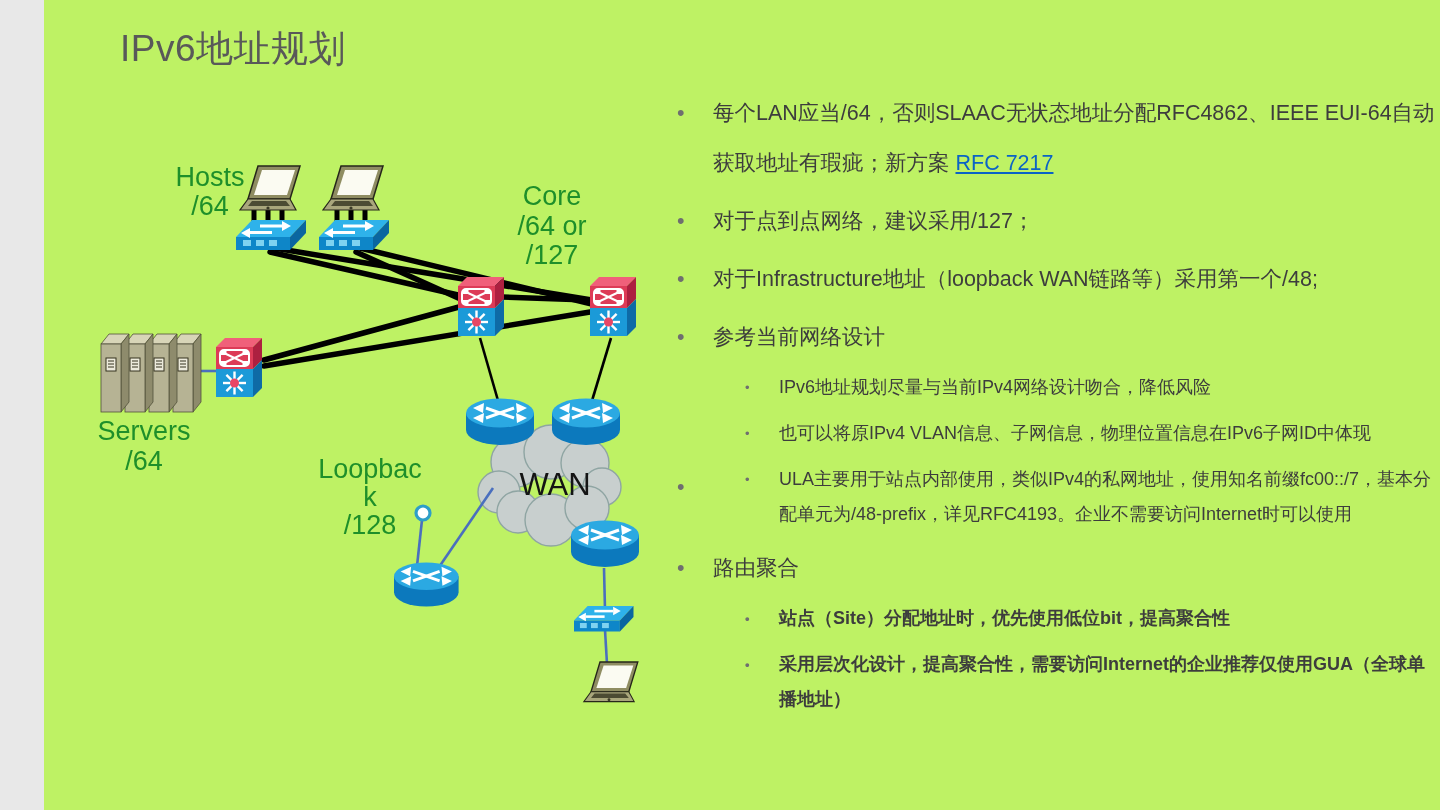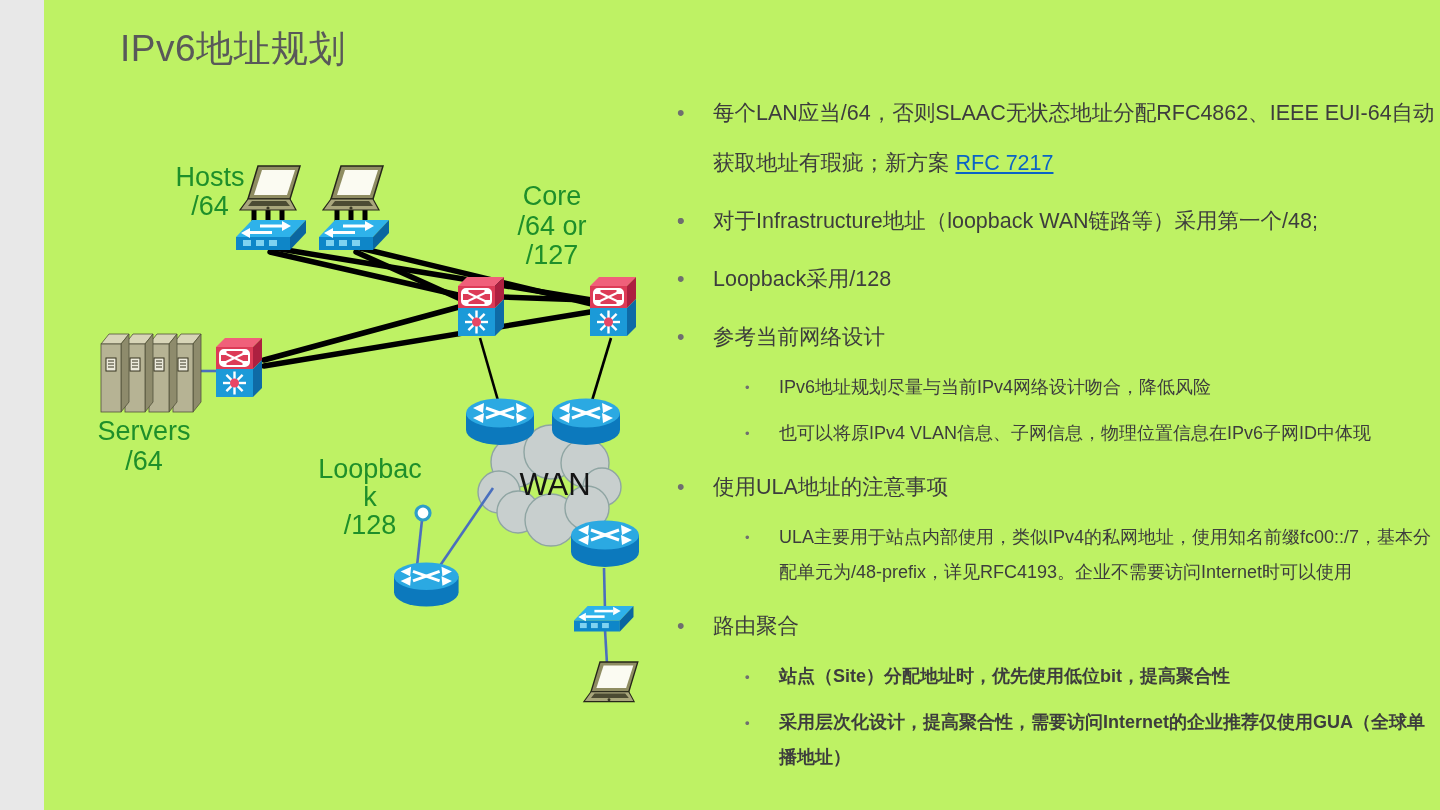--- a/index.html
+++ b/index.html
@@ -205,50 +205,46 @@
 
   <div class="bullets">
 
     <div class="li l1">
       <span class="dot"></span>
       <span class="txt"><span>每个LAN应当/64，否则SLAAC无状态地址分配RFC4862、IEEE EUI-64自动获取地址有瑕疵；新方案 </span><a class="link">RFC 7217</a></span>
     </div>
 
     <div class="li l1">
       <span class="dot"></span>
+      <span class="txt">对于点到点网络，建议采用/127；</span>
     </div>
 
     <div class="li l1">
       <span class="dot"></span>
       <span class="txt">对于Infrastructure地址（loopback WAN链路等）采用第一个/48;</span>
     </div>
 
-    <div class="li l1">
-      <span class="dot"></span>
-      <span class="txt">Loopback采用/128</span>
-    </div>
 
     <div class="li l1 hd">
       <span class="dot"></span>
       <span class="txt">参考当前网络设计</span>
     </div>
 
     <div class="li l2">
       <span class="dot"></span>
       <span class="txt">IPv6地址规划尽量与当前IPv4网络设计吻合，降低风险</span>
     </div>
 
     <div class="li l2">
       <span class="dot"></span>
       <span class="txt">也可以将原IPv4 VLAN信息、子网信息，物理位置信息在IPv6子网ID中体现</span>
     </div>
 
     <div class="li l1 hd">
       <span class="dot"></span>
-      <span class="txt">使用ULA地址的注意事项</span>
     </div>
 
     <div class="li l2">
       <span class="dot"></span>
       <span class="txt">ULA主要用于站点内部使用，类似IPv4的私网地址，使用知名前缀fc00::/7，基本分配单元为/48-prefix，详见RFC4193。企业不需要访问Internet时可以使用</span>
     </div>
 
     <div class="li l1 hd">
       <span class="dot"></span>
       <span class="txt">路由聚合</span>

